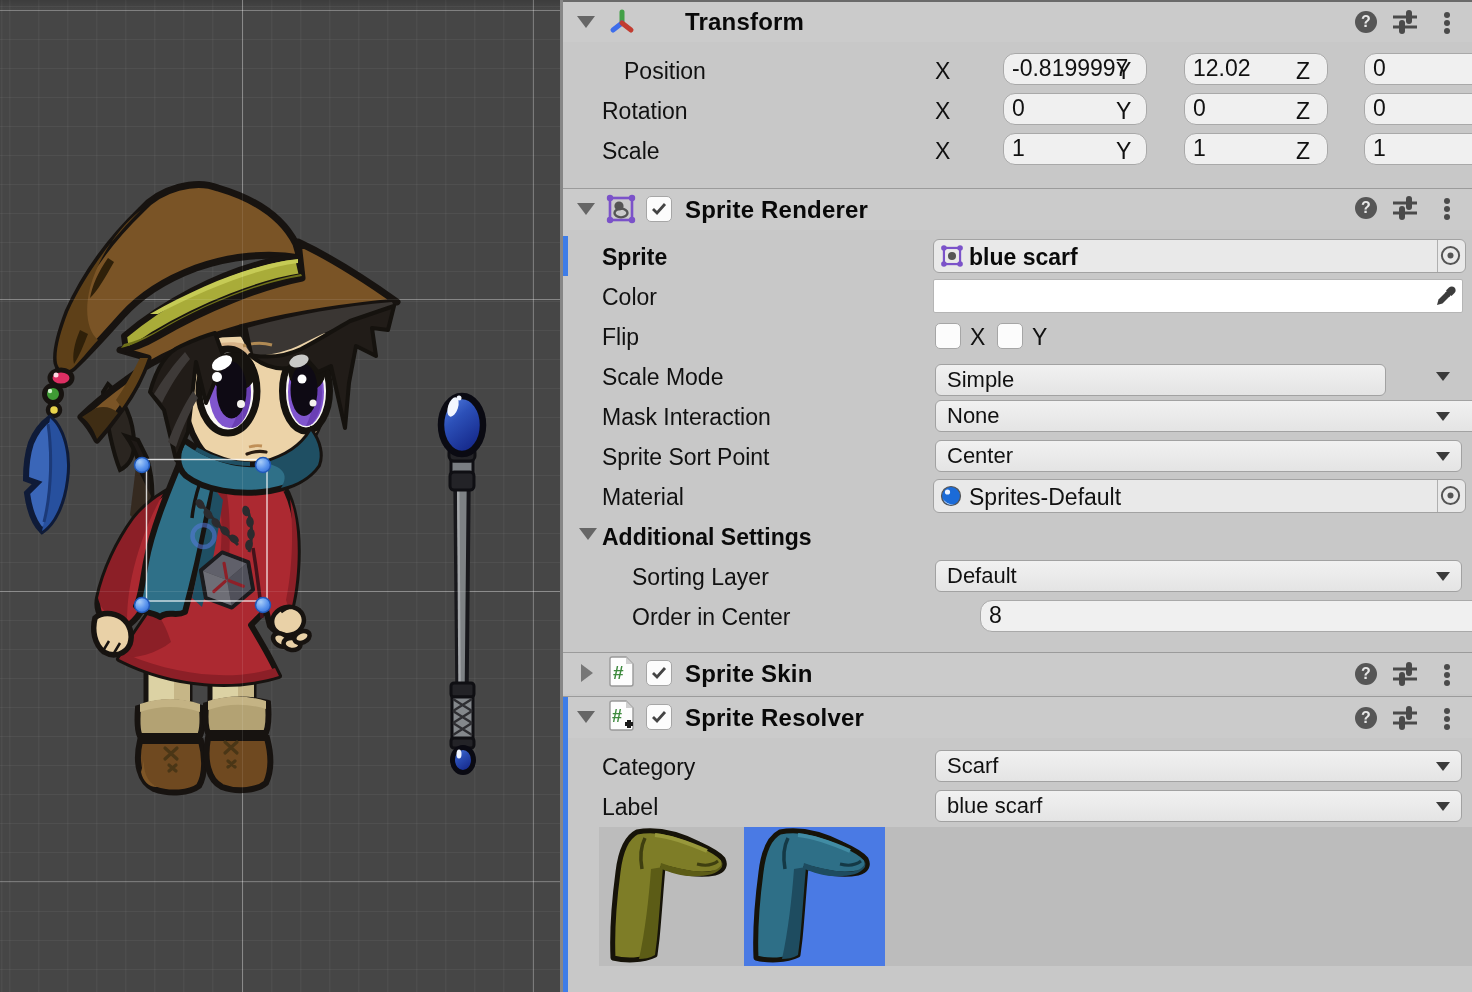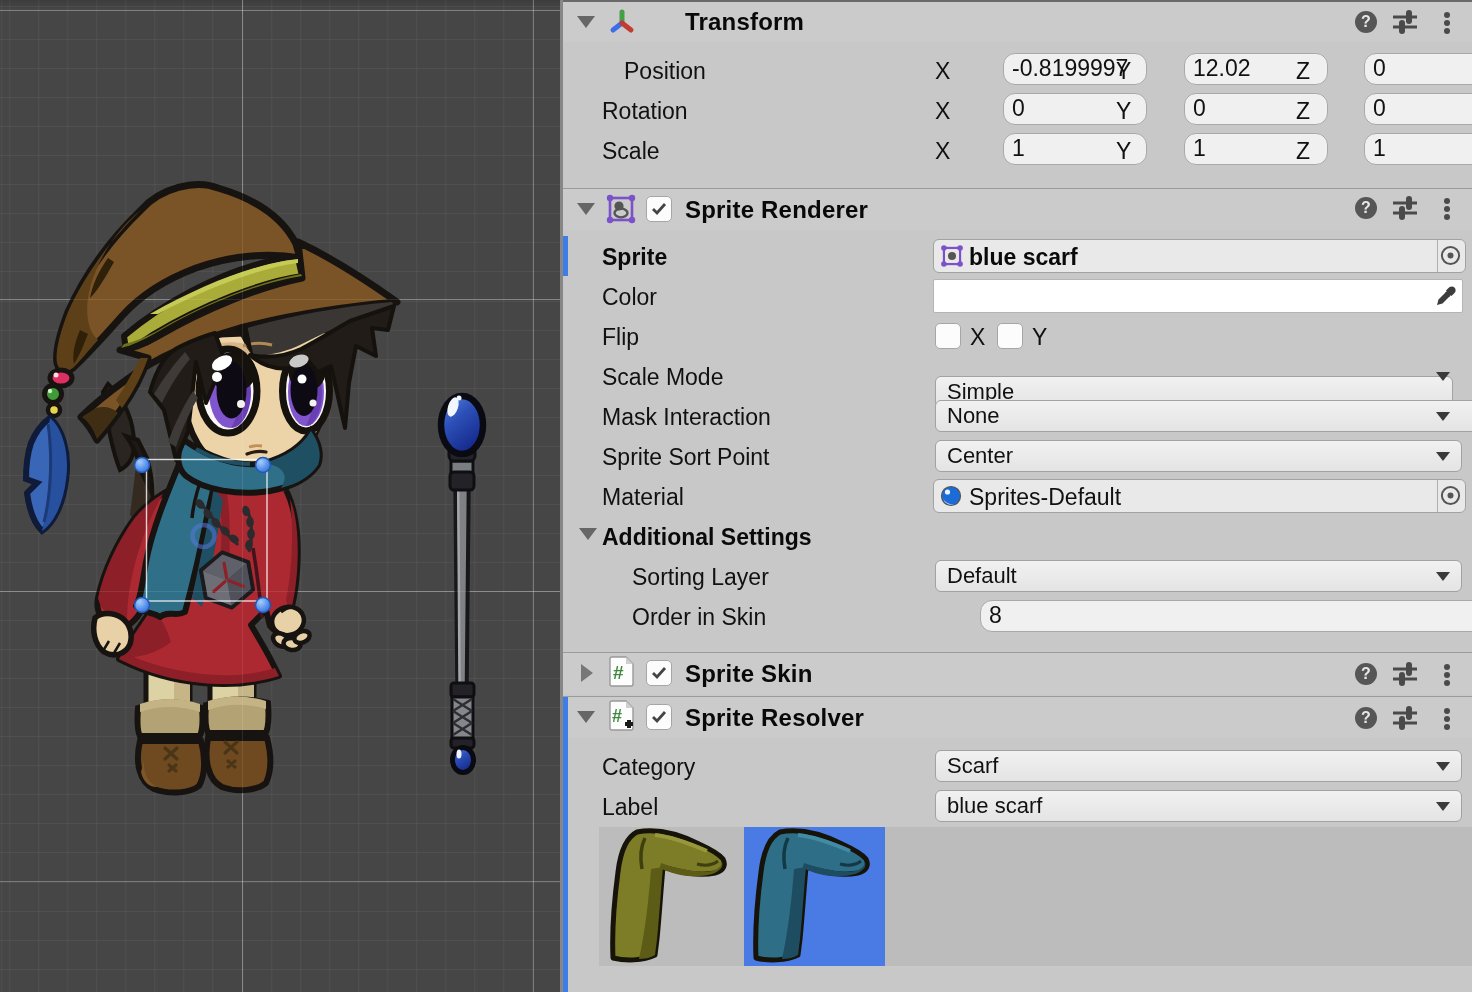--- a/index.html
+++ b/index.html
@@ -318,21 +318,21 @@
         <path d="M3 22 L4.5 16.5 L12 9 L16 13 L8.5 20.5 Z" fill="#3C3C3C"></path>
         <path d="M13.5 7.5 L17.5 11.5 M12 9 L16 13" stroke="#3C3C3C" stroke-width="2.6"></path>
         <path d="M15 4.5 C16.5 3 19 3 20.5 4.5 C22 6 22 8.5 20.5 10 L17.5 13 L12 7.5 Z" fill="#3C3C3C"></path>
       </svg>
     <div class="lbl" style="left:39px;top:324px;">Flip</div>
     <div class="cbx" style="left:372px;top:323px;"></div>
       <div class="lbl" style="left:407px;top:324px;">X</div>
     <div class="cbx" style="left:434px;top:323px;"></div>
       <div class="lbl" style="left:469px;top:324px;">Y</div>
     <div class="lbl" style="left:39px;top:364px;">Scale Mode</div>
-    <div class="drop" style="left:372px;top:376px;width:518px;">Simple</div>
+    <div class="drop" style="left:372px;top:364px;width:451px;">Simple</div>
       <div class="darr" style="left:873px;top:372px;"></div>
     <div class="lbl" style="left:39px;top:404px;">Mask Interaction</div>
     <div class="drop" style="left:372px;top:400px;width:628px;">None</div>
       <div class="darr" style="left:873px;top:412px;"></div>
     <div class="lbl" style="left:39px;top:444px;">Sprite Sort Point</div>
     <div class="drop" style="left:372px;top:440px;width:527px;">Center</div>
       <div class="darr" style="left:873px;top:452px;"></div>
     <div class="lbl" style="left:39px;top:484px;">Material</div>
     <div class="objf" style="left:370px;top:479px;width:533px;"></div>
     <svg style="position:absolute;left:377px;top:485px;" width="22" height="22" viewBox="0 0 22 22">
@@ -344,21 +344,21 @@
     <div style="position:absolute;left:874px;top:480px;width:1px;height:32px;background:#AFAFAF;"></div>
     <svg style="position:absolute;left:877px;top:485px;" width="21" height="21" viewBox="0 0 21 21">
         <circle cx="10.5" cy="10.5" r="8.6" fill="none" stroke="#555" stroke-width="2"></circle>
         <circle cx="10.5" cy="10.5" r="3" fill="#555"></circle>
       </svg>
     <div class="tri-d" style="left:16px;top:528px;"></div>
     <div class="blbl" style="left:39px;top:524px;">Additional Settings</div>
     <div class="lbl" style="left:69px;top:564px;">Sorting Layer</div>
     <div class="drop" style="left:372px;top:560px;width:527px;">Default</div>
       <div class="darr" style="left:873px;top:572px;"></div>
-    <div class="lbl" style="left:69px;top:604px;">Order in Skin</div>
+    <div class="lbl" style="left:69px;top:604px;">Order in Center</div>
     <div class="tfield" style="left:372px;top:600px;width:527px;">8</div>
 
     <div class="hdr" style="top:652px;"></div>
     <div class="tri-r" style="left:18px;top:664px;"></div>
     <svg style="position:absolute;left:45px;top:656px;" width="27" height="31" viewBox="0 0 27 31">
       <path d="M2 3 Q2 1 4 1 L18 1 L25 8 L25 28 Q25 30 23 30 L4 30 Q2 30 2 28 Z" fill="#FDFDFD" stroke="#999" stroke-width="1.4"></path>
       <path d="M18 1 L18 8 L25 8 Z" fill="#CFCFCF"></path>
       <text x="5" y="23" font-size="19" font-weight="bold" fill="#3E8A3E" font-family="Liberation Sans">#</text>
     </svg>
     <div class="cbx" style="left:83px;top:660px;"></div>

